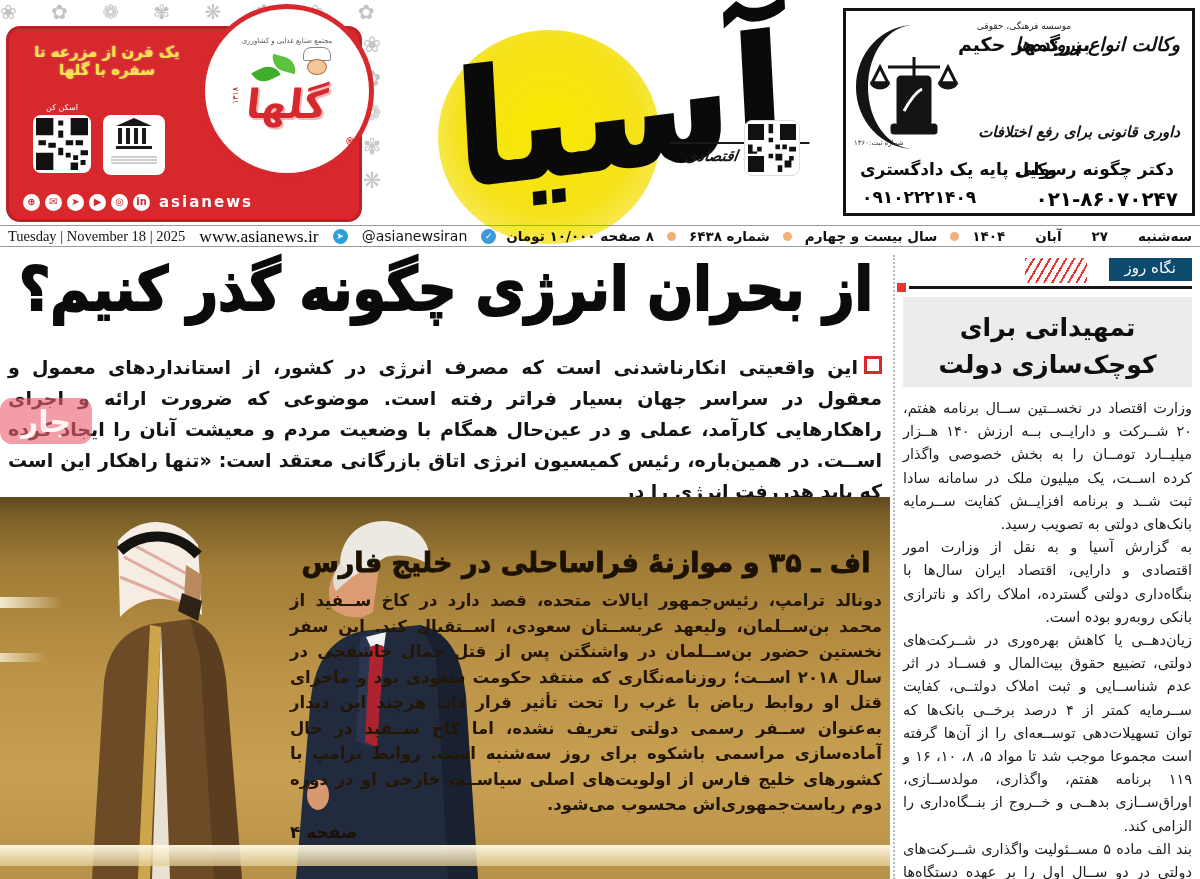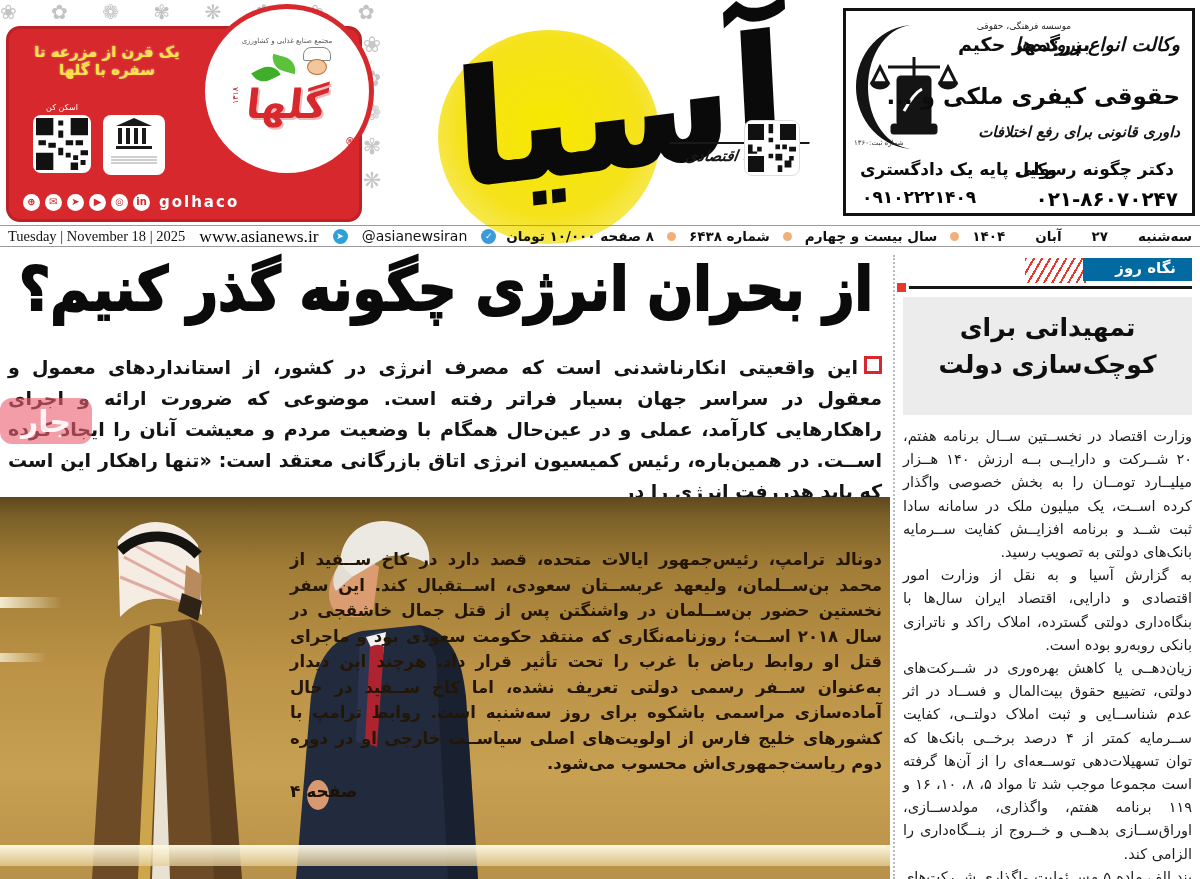--- a/index.html
+++ b/index.html
@@ -120,27 +120,27 @@
   .figures{position:absolute;left:0;bottom:0;}
   .photo-article{position:absolute;right:8px;top:50px;width:592px;direction:rtl;}
   .pa-headline{text-align:center;font-size:27px;font-weight:bold;color:#1d1104;
        -webkit-text-stroke:.8px #1d1104;margin:0 0 10px 0;}
   .pa-body{font-size:16.5px;font-weight:bold;line-height:25.5px;text-align:justify;color:#241605;margin:0;}
   .pa-pref{text-align:left;font-size:17px;font-weight:bold;color:#1d1104;margin-top:4px;}
 
   
   .day-view{position:absolute;left:893px;top:255px;width:299px;height:624px;
        border-left:2px dotted #b9b9b9;padding-left:8px;box-sizing:border-box;overflow:hidden;}
-  .dv-tab{position:absolute;top:3px;right:0;background:#0369a1;color:#fff;font-size:15px;
-       font-weight:bold;padding:1px 16px 4px 32px;direction:rtl;}
+  .dv-tab{position:absolute;top:3px;right:0;background:#0c4a6e;color:#fff;font-size:15px;
+       font-weight:normal;padding:1px 16px 4px 16px;direction:rtl;}
   .dv-hatch{position:absolute;top:3px;right:105px;width:62px;height:25px;
        background:repeating-linear-gradient(120deg,#e8382e 0 2px,transparent 2px 7px);}
   .dv-rule{position:absolute;top:31px;left:14px;right:0;height:3px;background:#161616;}
   .dv-sq{position:absolute;top:28px;left:2px;width:9px;height:9px;background:#e8382e;}
-  .dv-headbox{margin-top:42px;background:#ececec;padding:12px 6px 32px 6px;text-align:center;direction:rtl;}
+  .dv-headbox{margin-top:42px;background:#ececec;padding:12px 6px 4px 6px;text-align:center;direction:rtl;}
   .dv-headbox div{font-size:25px;font-weight:bold;color:#0f0f0f;line-height:37px;}
   .dv-body{margin-top:10px;direction:rtl;}
   .dv-body p{font-size:14.5px;line-height:23.2px;color:#1c1c1c;text-align:justify;margin:0;}
 </style>
 </head>
 <body>
 
 <div class="page">
 
   <div class="decor-band">❀ ✿ ❁ ✾ ❋ ✽ ❀ ✿ ❁ ✾ ❋ ✽ ❀ ✿</div>
@@ -166,21 +166,21 @@
       </svg>
       <div class="unesco-bar"></div><div class="unesco-bar"></div><div class="unesco-bar"></div>
     </div>
     <div class="social-row">
       <span class="soc">⊕</span>
       <span class="soc">✉</span>
       <span class="soc">➤</span>
       <span class="soc">▶</span>
       <span class="soc">◎</span>
       <span class="soc">in</span>
-      <span class="soc-handle">golhaco</span>
+      <span class="soc-handle">asianews</span>
     </div>
     <div class="golha-circle">
       <div class="golha-sub">مجتمع صنایع غذایی و کشاورزی</div>
       <div class="chef-hat"></div>
       <div class="chef-face"></div>
       <div class="leaf l1"></div>
       <div class="leaf l2"></div>
       <div class="golha-brand">گلها</div>
       <div class="golha-year">۱۳۱۸</div>
       <div class="golha-reg">®</div>
@@ -209,21 +209,20 @@
         <path d="M88 64 a8 5 0 0 0 16 0 z"></path>
         <rect x="46" y="58" width="32" height="48" rx="3"></rect>
         <rect x="40" y="106" width="44" height="8" rx="2"></rect>
       </g>
       <path d="M52 92 q10 -18 18 -22" stroke="#fff" stroke-width="3" fill="none"></path>
     </svg>
     <div class="ra-reg">شماره ثبت:۱۳۶۰</div>
     <div class="ra-line1">وکالت انواع پرونده‌ها</div>
     <div class="ra-org-small">موسسه فرهنگی، حقوقی</div>
     <div class="ra-org">بزرگمهر حکیم</div>
-    <div class="ra-line2">حقوقی کیفری ملکی و ...</div>
     <div class="ra-line3">داوری قانونی برای رفع اختلافات</div>
     <div class="ra-person">دکتر چگونه رسولی</div>
     <div class="ra-ptitle">وکیل پایه یک دادگستری</div>
     <div class="ra-phone1">۰۲۱-۸۶۰۷۰۲۴۷</div>
     <div class="ra-phone2">۰۹۱۰۲۲۲۱۴۰۹</div>
   </div>
 
   <div class="dateline">
     <div class="dl-left">
       <span class="dl-en">Tuesday | November 18 | 2025</span>
@@ -279,20 +278,21 @@
         <path d="M360 140 L382 133 L372 250 L356 244 Z" fill="#2c3550"></path>
         <path d="M366 140 L386 135 L381 172 Z" fill="#f2f2f2"></path>
         <path d="M370 150 C376 147 381 147 384 150 L377 250 L365 245 Z" fill="#ad2430"></path>
         <ellipse cx="318" cy="298" rx="11" ry="15" fill="#d79a70"></ellipse>
         <path d="M338 70 C328 84 326 100 333 112 C344 122 363 123 373 115 L379 70 C366 60 348 60 338 70 Z" fill="#dc9c72"></path>
         <path d="M340 66 C342 34 368 20 393 25 C420 30 432 47 429 68 C414 58 399 57 386 60 L352 80 C346 74 342 70 340 66 Z" fill="#ece9e2"></path>
         <path d="M340 66 C333 76 331 86 336 94 L352 80 Z" fill="#e2ded4"></path>
       </g>
     </svg>
     <div class="photo-article">
+      <h2 class="pa-headline">اف ـ ۳۵ و موازنۀ فراساحلی در خلیج فارس</h2>
       <p class="pa-body">دونالد ترامپ، رئیس‌جمهور ایالات متحده، قصد دارد در کاخ ســفید از محمد بن‌ســلمان، ولیعهد عربســتان سعودی، اســتقبال کند. این سفر نخستین حضور بن‌ســلمان در واشنگتن پس از قتل جمال خاشقجی در سال ۲۰۱۸ اســت؛ روزنامه‌نگاری که منتقد حکومت سعودی بود و ماجرای قتل او روابط ریاض با غرب را تحت تأثیر قرار داد. هرچند این دیدار به‌عنوان ســفر رسمی دولتی تعریف نشده، اما کاخ ســفید در حال آماده‌سازی مراسمی باشکوه برای روز سه‌شنبه است. روابط ترامپ با کشورهای خلیج فارس از اولویت‌های اصلی سیاســت خارجی او در دوره دوم ریاست‌جمهوری‌اش محسوب می‌شود.</p>
       <div class="pa-pref">صفحه ۴</div>
     </div>
     <div class="big-stripe"></div>
   </div>
 
   <div class="day-view">
     <div class="dv-hatch"></div>
     <div class="dv-tab">نگاه روز</div>
     <div class="dv-rule"></div>

